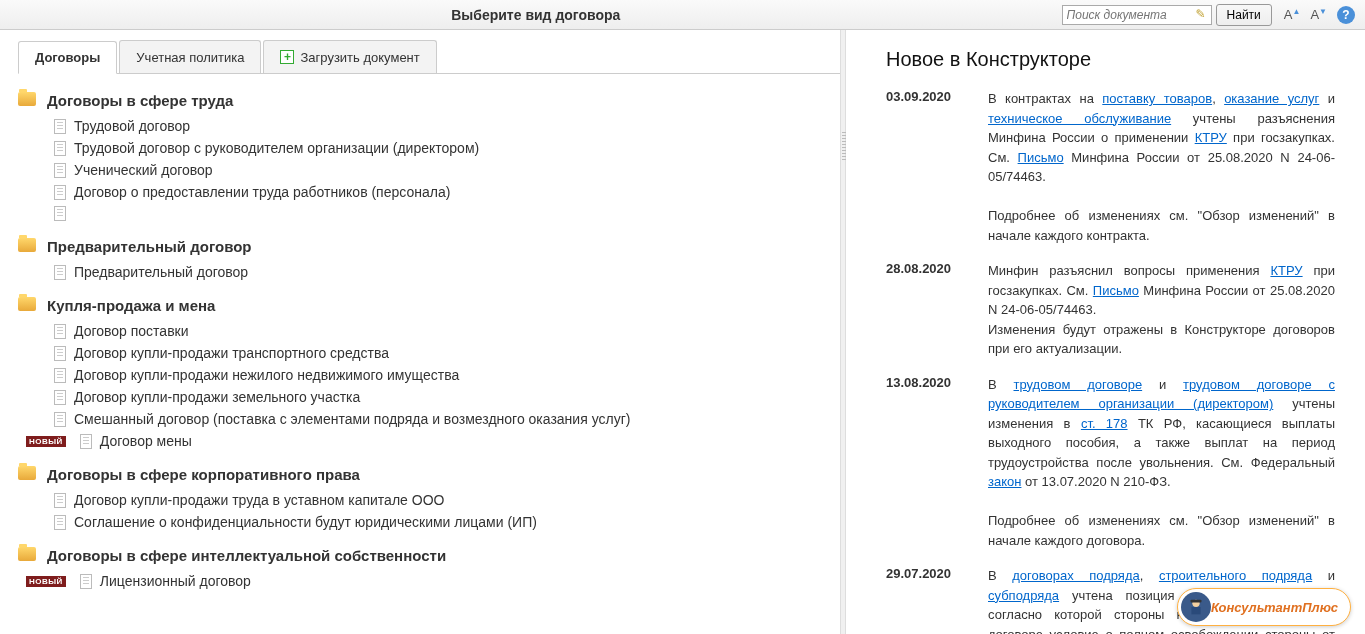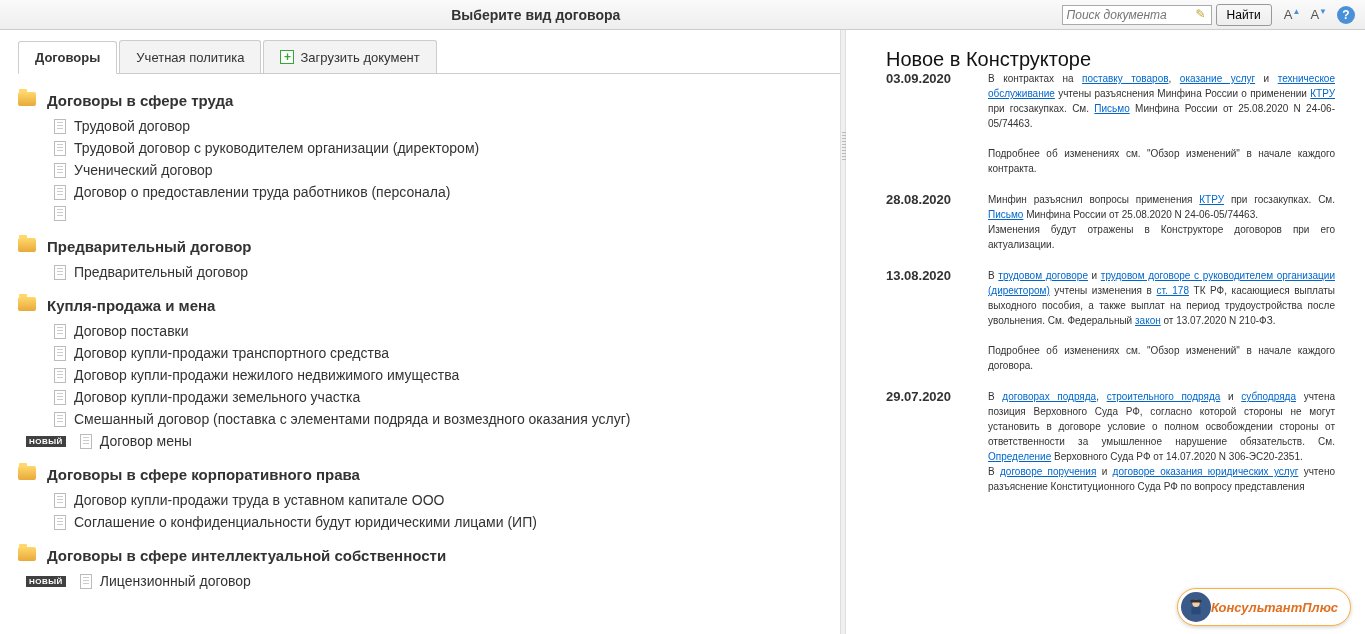--- a/index.html
+++ b/index.html
@@ -28,27 +28,27 @@
 
 .tree { margin-top: 18px; }
 .folder { margin-bottom: 14px; }
 .folder-header { display: flex; align-items: flex-start; gap: 11px; font-weight: bold; font-size: 15px; margin-bottom: 6px; }
 .folder-icon { width: 18px; height: 14px; background: linear-gradient(#ffd76b,#e8a93a); border-radius: 2px; position: relative; }
 .folder-icon::before { content: ""; position: absolute; top: -3px; left: 1px; width: 8px; height: 3px; background: #ffd76b; border-radius: 1px 1px 0 0; }
 .doc-list { margin-left: 28px; }
 .doc-item { display: flex; align-items: center; gap: 8px; padding: 3px 8px; cursor: pointer; font-size: 14px; color: #333; }
 .doc-icon { width: 12px; height: 15px; background: #fff; border: 1px solid #bbb; position: relative; flex-shrink: 0; }
 .doc-icon::before { content: ""; position: absolute; top: 2px; left: 2px; right: 2px; height: 1px; background: #ccc; box-shadow: 0 3px 0 #ccc, 0 6px 0 #ccc; }
-.new-badge { position: absolute; left: 24px; font-size: 8px; color: #fff; background: #404040; padding: 1px 3px; font-weight: bold; letter-spacing: 0.5px; }
+.new-badge { position: absolute; left: 24px; font-size: 8px; color: #fff; background: #7f1d1d; padding: 1px 3px; font-weight: bold; letter-spacing: 0.5px; }
 .doc-row { position: relative; }
 
-.right-title { font-size: 20px; font-weight: normal; color: #111; }
+.right-title { font-size: 20px; font-weight: normal; margin-bottom: 18px; color: #111; }
 .news-row { display: flex; gap: 20px; margin-bottom: 16px; }
 .news-date { width: 82px; font-weight: bold; flex-shrink: 0; font-size: 13px; }
-.news-text { flex: 1; text-align: justify; line-height: 1.5; font-size: 10px; }
+.news-text { flex: 1; text-align: justify; line-height: 1.5; font-size: 13px; }
 .lnk { color: #0066cc; text-decoration: underline; cursor: pointer; }
 
 .brand-badge { position: absolute; bottom: 8px; right: 14px; display: flex; align-items: center; background: #fff; border: 1px solid #ffb040; border-radius: 20px; padding: 3px 12px 3px 3px; box-shadow: 0 1px 4px rgba(0,0,0,0.2); font-style: italic; }
 .brand-avatar { width: 30px; height: 30px; background: #3a5a8a; border-radius: 50%; display: flex; align-items: center; justify-content: center; overflow: hidden; }
 .brand-avatar svg { width: 22px; height: 22px; }
 .brand-text { color: #e07020; font-weight: bold; font-size: 13px; }
 
 .pencil-icon { position: absolute; right: 6px; top: 2px; font-size: 12px; color: #c0a030; }
 </style>
 </head>

